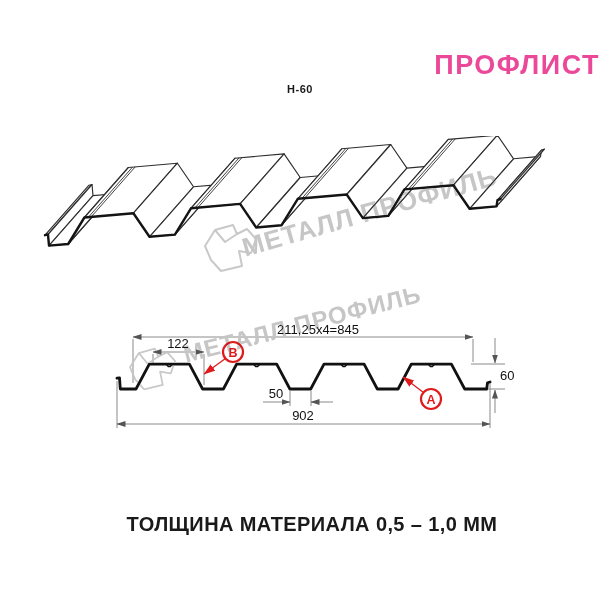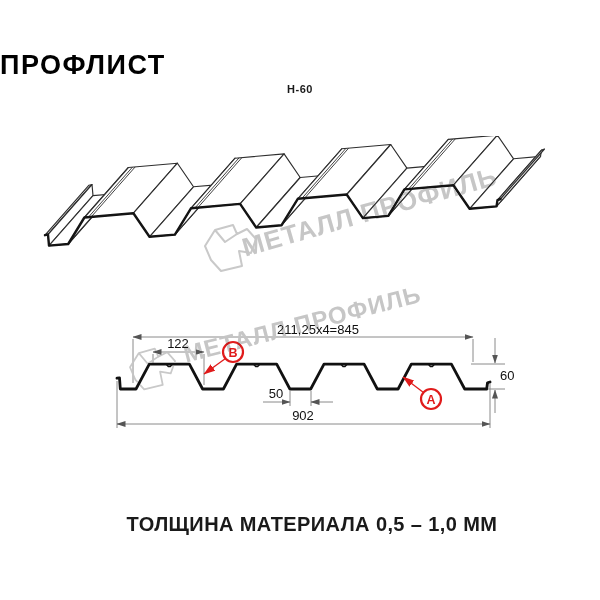--- a/index.html
+++ b/index.html
@@ -1,20 +1,20 @@
 <!DOCTYPE html>
 <html><head>
 <meta charset="utf-8">
 <style>
   html,body{margin:0;padding:0;}
   body{width:600px;height:600px;background:#ffffff;position:relative;overflow:hidden;
        font-family:"Liberation Sans","DejaVu Sans",sans-serif;color:#1a1a1a;}
   .abs{position:absolute;}
-  #title{left:0;top:50px;width:600px;text-align:left;font-size:27px;font-weight:800;
-         letter-spacing:1.5px;color:#000000;}
+  #title{left:0;top:50px;width:600px;text-align:right;font-size:27px;font-weight:800;
+         letter-spacing:1.5px;color:#ec4899;}
   #subtitle{left:0;top:83px;width:600px;text-align:center;font-size:11px;font-weight:700;
             letter-spacing:.5px;color:#1a1a1a;}
   #footer{left:12px;top:513px;width:600px;text-align:center;font-size:20px;font-weight:600;
           letter-spacing:.4px;color:#1a1a1a;}
   
   .wm{mix-blend-mode:darken;pointer-events:none;}
   .wm-text{position:absolute;font-weight:700;color:#c6c6c6;letter-spacing:1px;white-space:nowrap;}
   #wm1-text{left:243px;top:233px;font-size:26px;transform:rotate(-16deg);transform-origin:left center;}
   #wm2-text{left:184px;top:341px;font-size:24px;transform:rotate(-14.5deg);transform-origin:left center;}
   .logo{stroke:#c9c9c9;stroke-width:2;fill:none;stroke-linejoin:round;}

